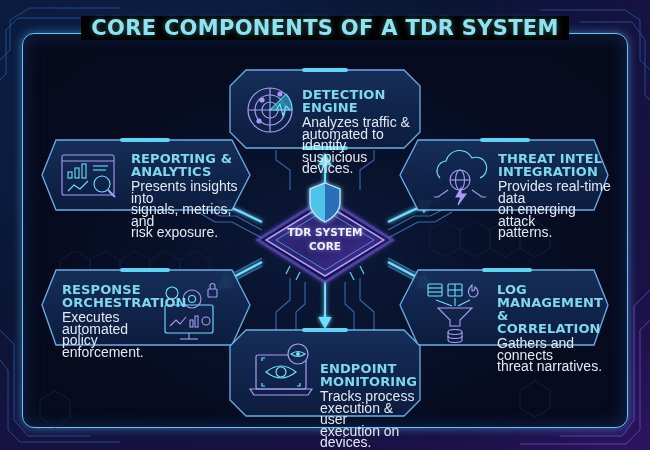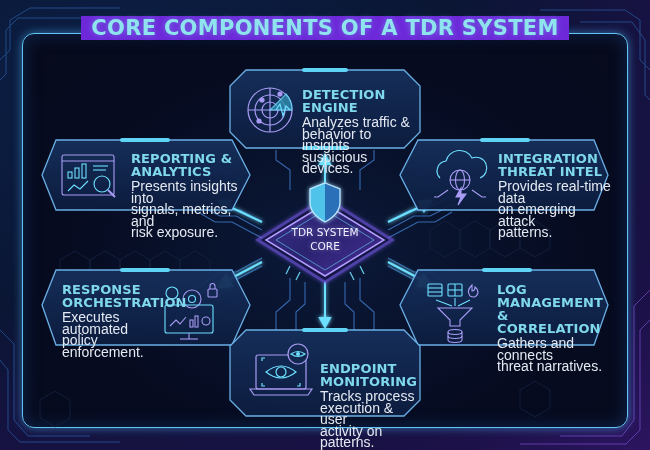--- a/index.html
+++ b/index.html
@@ -17,35 +17,35 @@
     background: radial-gradient(ellipse at 50% 55%, #0b1a3a 0%, #060b20 60%, #070a1c 100%);
     box-shadow: 0 0 10px rgba(80,190,255,0.55), inset 0 0 18px rgba(40,120,220,0.25);
   }
   .title-wrap {
     position: absolute; left: 0; top: 16px; width: 650px; text-align: center;
   }
   .title {
     display: inline-block; padding: 0 10px;
     font-family: "DejaVu Sans", sans-serif; font-weight: bold;
     font-size: 21px; letter-spacing: 0.3px; color: #8fe3ee;
-    background: #6d28d9;
+    background: #000000;
     text-shadow: 0 0 6px rgba(120,220,240,0.45);
   }
   .diagram-svg { position: absolute; left: 0; top: 0; width: 650px; height: 450px; }
   .panel-text { position: absolute; }
   .panel-heading {
     font-family: "DejaVu Sans", sans-serif; font-weight: bold;
     font-size: 13px; line-height: 13px; color: #7fd8ec; letter-spacing: 0.1px;
   }
   .panel-desc {
     margin-top: 3px; font-size: 14px; line-height: 11.5px; color: #e4e9f2;
   }
   .core-label {
     position: absolute; left: 270px; top: 225px; width: 110px; text-align: center;
-    font-family: "DejaVu Sans", sans-serif; font-weight: normal;
+    font-family: "DejaVu Sans", sans-serif; font-weight: bold;
     font-size: 10.5px; line-height: 14px; color: #eef2ff;
     text-shadow: 0 0 5px rgba(200,180,255,0.6);
   }
 </style>
 </head>
 <body>
 
 <svg class="outer-circuit" viewBox="0 0 650 450">
   <g fill="none" stroke="#2a5fa8" stroke-width="1" opacity="0.7">
     <path d="M0 60 L10 50 L10 20 L30 8 L120 8"></path>
@@ -271,41 +271,41 @@
   <div>TDR SYSTEM</div>
   <div>CORE</div>
 </div>
 
 <div class="panel-text" style="left:302px; top:88px; width:120px;">
   <div class="panel-heading">
     <div>DETECTION ENGINE</div>
   </div>
   <div class="panel-desc">
     <div>Analyzes traffic &amp;</div>
-    <div>behavior to insights</div>
+    <div>automated to identify</div>
     <div>suspicious devices.</div>
   </div>
 </div>
 
 <div class="panel-text" style="left:131px; top:152px; width:118px;">
   <div class="panel-heading">
     <div>REPORTING &amp;</div>
     <div>ANALYTICS</div>
   </div>
   <div class="panel-desc">
     <div>Presents insights into</div>
     <div>signals, metrics, and</div>
     <div>risk exposure.</div>
   </div>
 </div>
 
 <div class="panel-text" style="left:498px; top:152px; width:115px;">
   <div class="panel-heading">
+    <div>THREAT INTEL</div>
     <div>INTEGRATION</div>
-    <div>THREAT INTEL</div>
   </div>
   <div class="panel-desc">
     <div>Provides real-time data</div>
     <div>on emerging attack</div>
     <div>patterns.</div>
   </div>
 </div>
 
 <div class="panel-text" style="left:62px; top:283px; width:110px;">
   <div class="panel-heading">
@@ -330,15 +330,15 @@
 </div>
 
 <div class="panel-text" style="left:320px; top:362px; width:100px;">
   <div class="panel-heading">
     <div>ENDPOINT</div>
     <div>MONITORING</div>
   </div>
   <div class="panel-desc">
     <div>Tracks process</div>
     <div>execution &amp; user</div>
-    <div>activity on patterns.</div>
+    <div>execution on devices.</div>
   </div>
 </div>
 
 </body></html>

